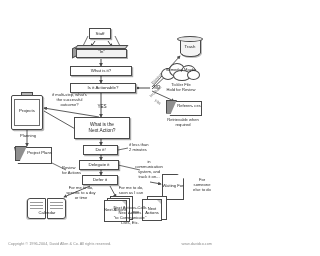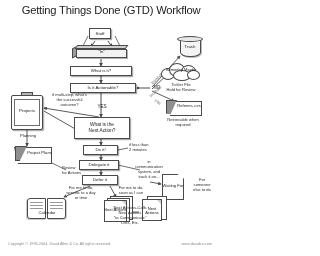--- a/index.html
+++ b/index.html
@@ -291,21 +291,20 @@
     color: #6b6b6b;
     transform-origin: left center;
     white-space: nowrap;
   }
 </style>
 </head>
 <body>
 
 <div id="page">
 
-  <div id="title">Getting Things Done (GTD) Workflow</div>
 
   <svg class="conn" viewBox="0 0 222 256">
     <defs>
       <marker id="arrow" markerWidth="5" markerHeight="5" refX="4" refY="2.5" orient="auto">
         <path d="M0,0 L5,2.5 L0,5 z" fill="#4a4a4a"></path>
       </marker>
       <marker id="arrowsm" markerWidth="4" markerHeight="4" refX="3.2" refY="2" orient="auto">
         <path d="M0,0 L4,2 L0,4 z" fill="#4a4a4a"></path>
       </marker>
     </defs>

